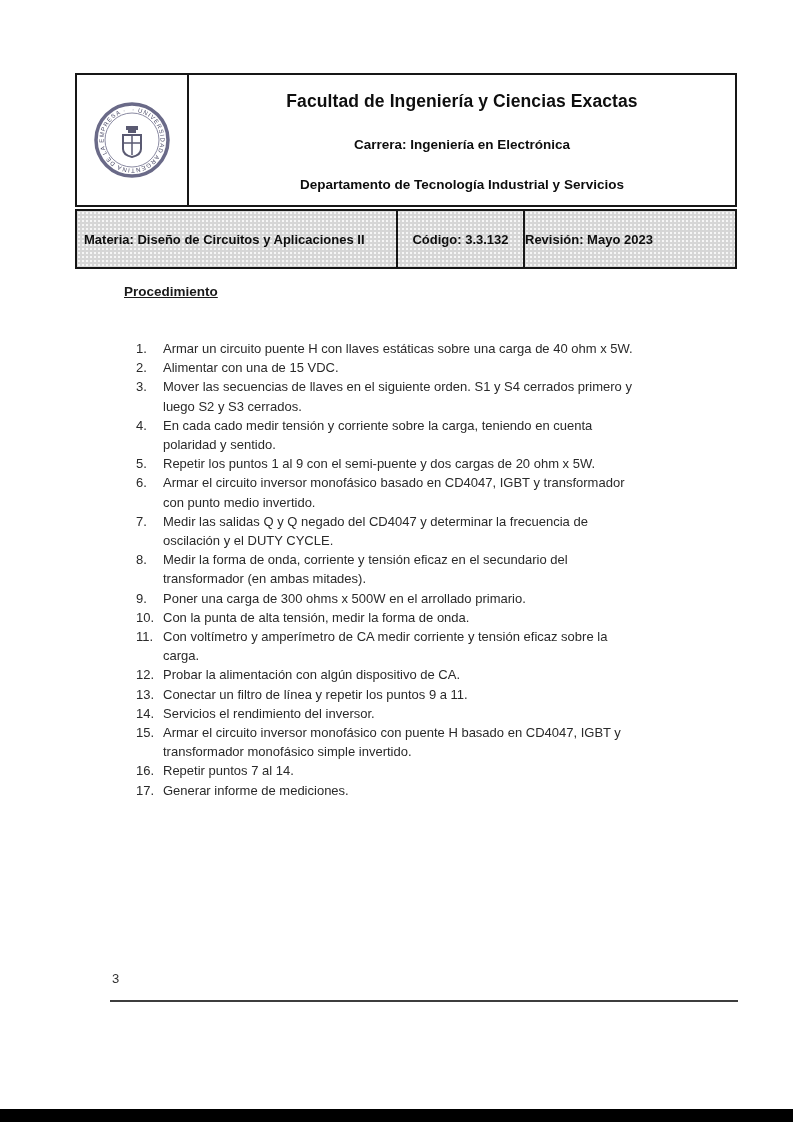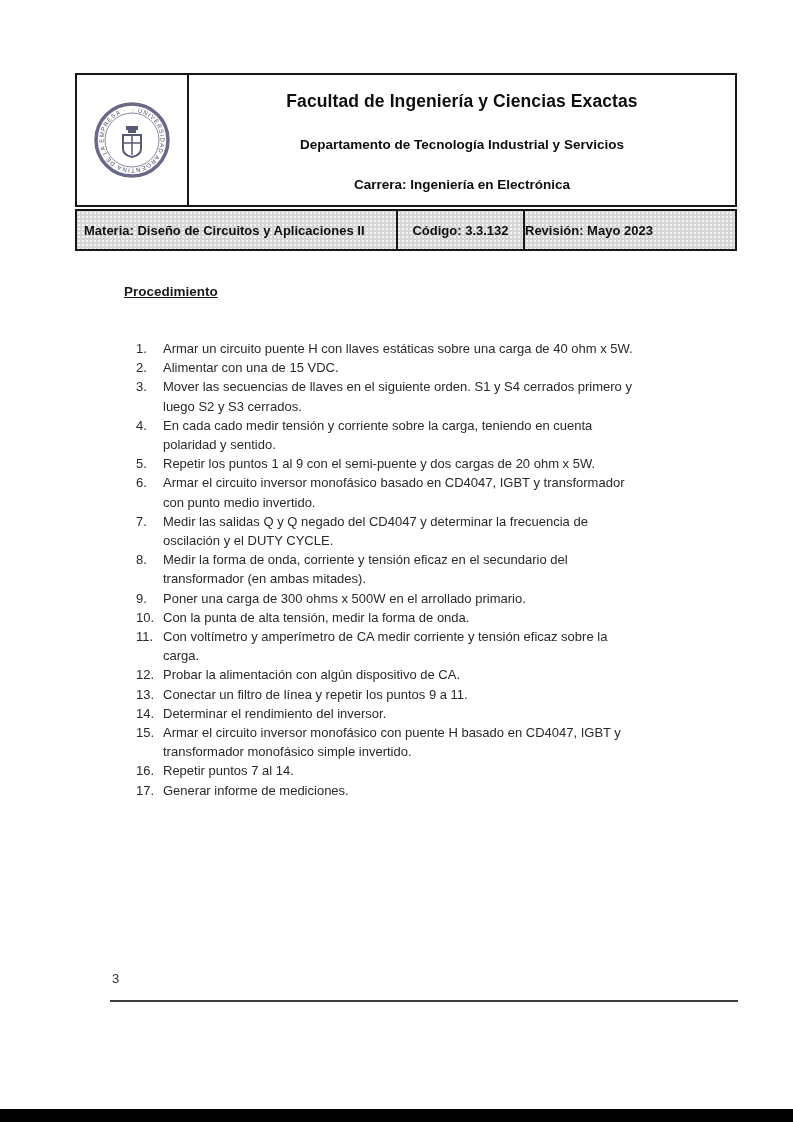--- a/index.html
+++ b/index.html
@@ -17,21 +17,21 @@
   .logo-cell {
     width:112px; flex:0 0 112px; box-sizing:border-box;
     border-right:2px solid #161616;
     display:flex; align-items:center; justify-content:center;
   }
   .title-cell { flex:1; text-align:center; padding-top:16px; }
   .title { font-size:17.5px; font-weight:bold; color:#0e0e0e; letter-spacing:.1px; }
   .subtitle { font-size:13.5px; font-weight:bold; color:#0e0e0e; margin-top:25px; }
 
   .header-meta {
-    display:flex; height:42px; box-sizing:border-box; margin-top:2px;
+    display:flex; height:60px; box-sizing:border-box; margin-top:2px;
     border:2px solid #161616;
     background-color:#d6d6d6;
     background-image:radial-gradient(#f6f6f6 0.9px, rgba(0,0,0,0) 0.95px);
     background-size:4px 4px;
     font-weight:bold; font-size:13px; color:#0e0e0e;
   }
   .meta-cell { display:flex; align-items:center; box-sizing:border-box; }
   .meta-materia { width:321px; flex:0 0 321px; border-right:2px solid #161616; padding-left:7px; }
   .meta-codigo  { width:127px; flex:0 0 127px; border-right:2px solid #161616; justify-content:center;text-align:right; }
   .meta-revision{ flex:1; }
@@ -74,22 +74,22 @@
             <rect x="34" y="26" width="12" height="4" stroke-width="0"></rect>
             <rect x="36" y="30" width="8" height="3" stroke-width="0"></rect>
             <path d="M31 35 h18 v14 q0 6 -9 8 q-9 -2 -9 -8 z" fill="none" stroke-width="2"></path>
             <line x1="40" y1="35" x2="40" y2="55" stroke-width="1.5"></line>
             <line x1="31" y1="43" x2="49" y2="43" stroke-width="1.5"></line>
           </g>
         </svg>
       </div>
       <div class="title-cell">
         <div class="title">Facultad de Ingeniería y Ciencias Exactas</div>
+        <div class="subtitle">Carrera: Ingeniería en Electrónica</div>
         <div class="subtitle">Departamento de Tecnología Industrial y Servicios</div>
-        <div class="subtitle">Carrera: Ingeniería en Electrónica</div>
       </div>
     </div>
     <div class="header-meta">
       <div class="meta-cell meta-materia">Materia: Diseño de Circuitos y Aplicaciones II</div>
       <div class="meta-cell meta-codigo">Código: 3.3.132</div>
       <div class="meta-cell meta-revision">Revisión: Mayo 2023</div>
     </div>
   </div>
 
   <div class="section-heading">Procedimiento</div>
@@ -148,21 +148,21 @@
     <li class="proc-item">
         <span class="item-num">12.</span>
         <span class="item-text">Probar la alimentación con algún dispositivo de CA.</span>
       </li>
     <li class="proc-item">
         <span class="item-num">13.</span>
         <span class="item-text">Conectar un filtro de línea y repetir los puntos 9 a 11.</span>
       </li>
     <li class="proc-item">
         <span class="item-num">14.</span>
-        <span class="item-text">Determinar el rendimiento del inversor.</span>
+        <span class="item-text">Servicios el rendimiento del inversor.</span>
       </li>
     <li class="proc-item">
         <span class="item-num">15.</span>
         <span class="item-text">Armar el circuito inversor monofásico con puente H basado en CD4047, IGBT y
 transformador monofásico simple invertido.</span>
       </li>
     <li class="proc-item">
         <span class="item-num">16.</span>
         <span class="item-text">Repetir puntos 7 al 14.</span>
       </li>

